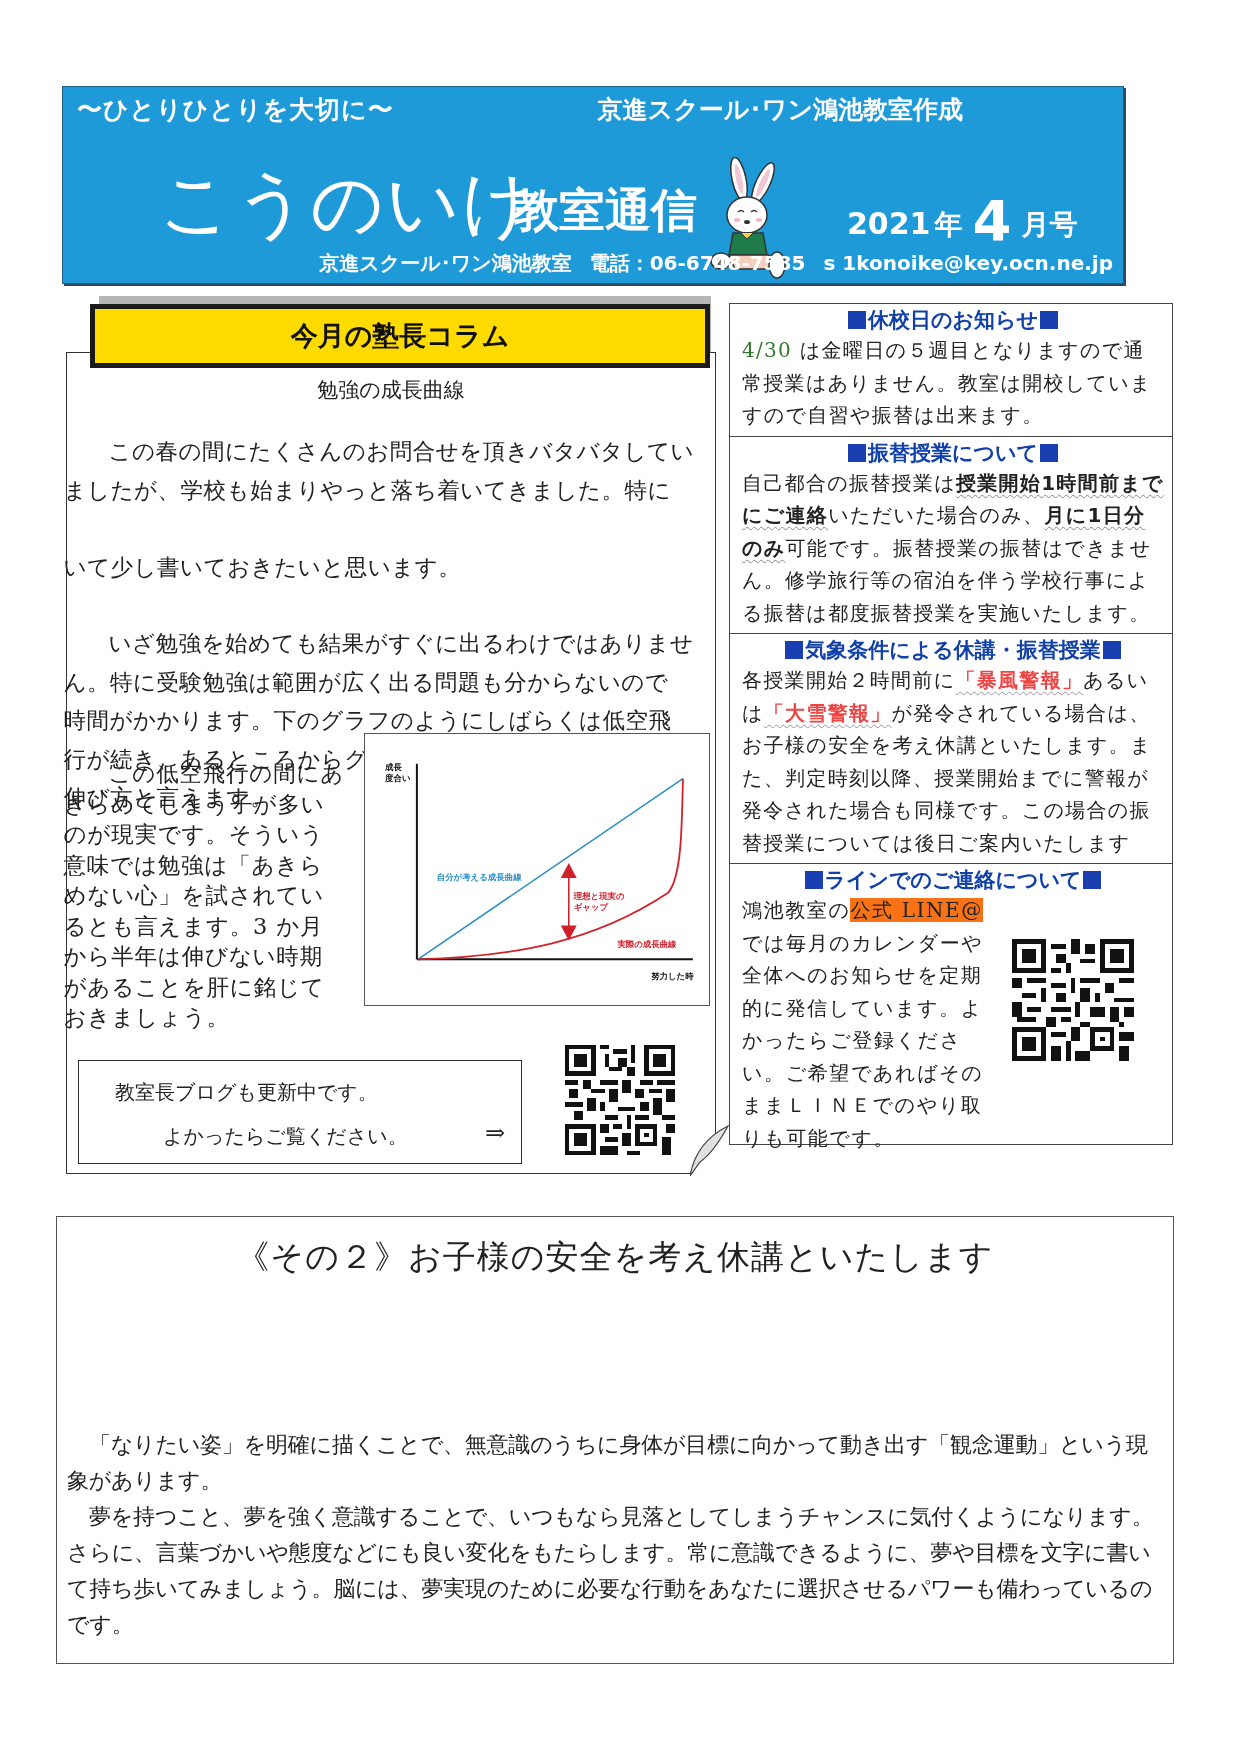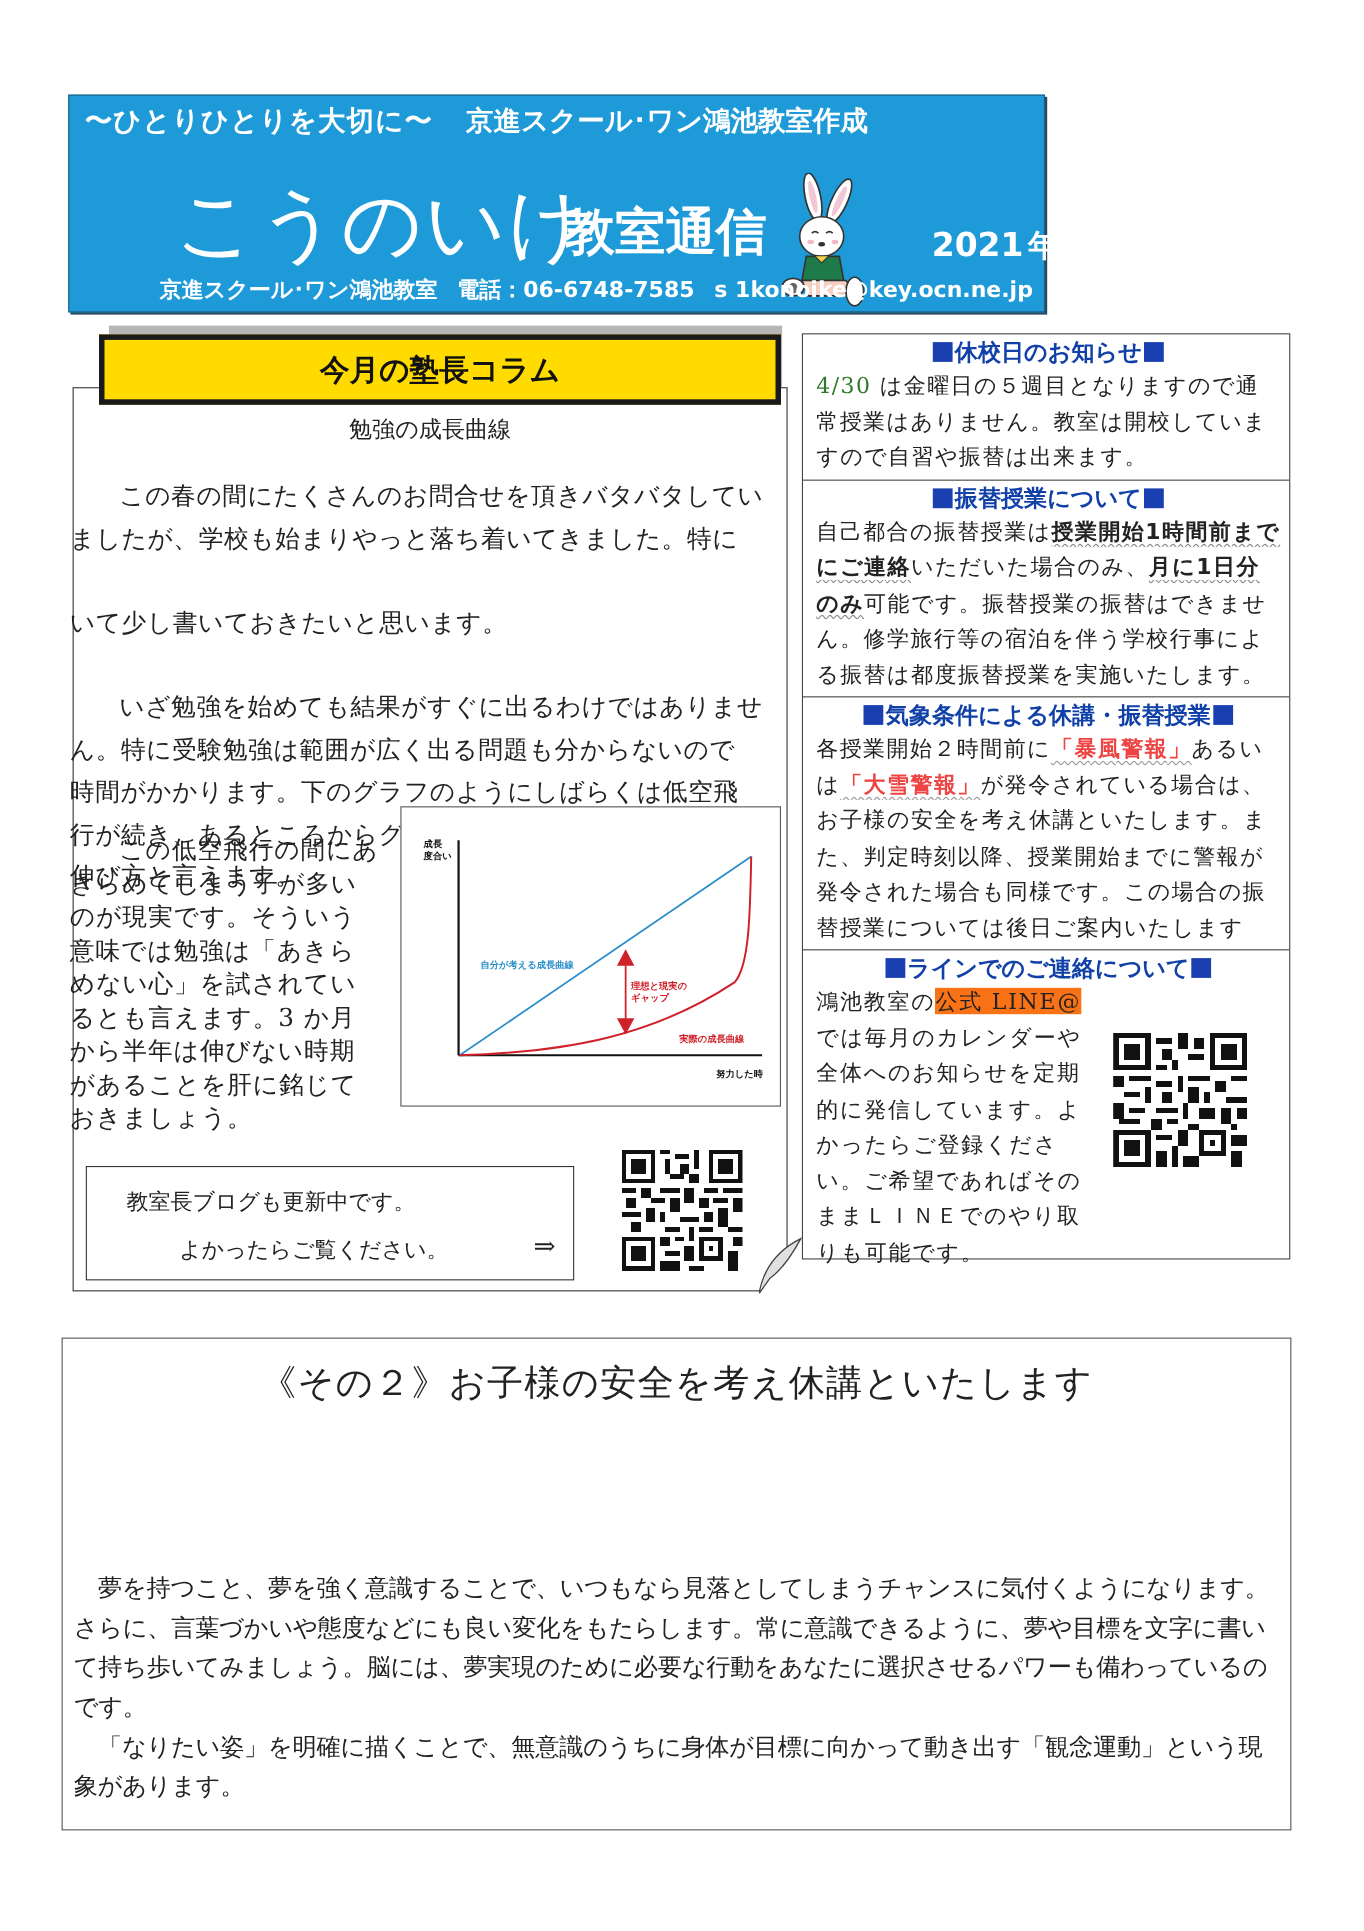--- a/index.html
+++ b/index.html
@@ -1,21 +1,21 @@
 <!DOCTYPE html>
 <html><head>
 <meta charset="utf-8">
 <style>
   * { box-sizing: border-box; margin: 0; padding: 0; }
   html, body { width: 1240px; height: 1755px; background: #ffffff; overflow: hidden; }
   body { position: relative; font-family: "DejaVu Serif", "Liberation Serif", serif; color: #222; }
 
   
   .banner {
-    position: absolute; left: 62px; top: 86px; width: 888px; height: 198px;
+    position: absolute; left: 62px; top: 86px; width: 1062px; height: 198px;
     background: #1e9ad8; border: 1px solid #1d5f86;
     box-shadow: 2px 2px 0 #2a4a5e;
   }
   .banner .motto { position: absolute; left: 14px; top: 6px; color: #fff; font-family: "DejaVu Sans", sans-serif; font-weight: bold; font-size: 25px; letter-spacing: 1px; }
   .banner .maker { position: absolute; right: 160px; top: 6px; color: #fff; font-family: "DejaVu Sans", sans-serif; font-weight: bold; font-size: 25px; }
   .banner .title-main { position: absolute; left: 96px; top: 80px; color: #fff; font-family: "DejaVu Sans", sans-serif; font-weight: normal; font-size: 72px; letter-spacing: 2px; line-height: 1; }
   .banner .title-sub { position: absolute; left: 450px; top: 100px; color: #fff; font-family: "DejaVu Sans", sans-serif; font-weight: bold; font-size: 46px; line-height: 1; }
   .banner .issue { position: absolute; left: 784px; top: 100px; color: #fff; font-family: "DejaVu Sans", sans-serif; font-weight: bold; line-height: 1; white-space: nowrap; }
   .banner .issue .yr { font-size: 30px; }
   .banner .issue .nen { font-size: 28px; margin: 0 10px 0 4px; }
@@ -306,16 +306,16 @@
         <rect x="17" y="19" width="3" height="3" fill="#fff"></rect>
           <rect x="18" y="20" width="1" height="1" fill="#111"></rect>
       </svg>
     </div>
   </div>
 </div>
 
 <div class="brain">
   <div class="sub">《その２》お子様の安全を考え休講といたします</div>
   <div class="text">
+    <p>「なりたい姿」を明確に描くことで、無意識のうちに身体が目標に向かって動き出す「観念運動」という現象があります。</p>
     <p>夢を持つこと、夢を強く意識することで、いつもなら見落としてしまうチャンスに気付くようになります。さらに、言葉づかいや態度などにも良い変化をもたらします。常に意識できるように、夢や目標を文字に書いて持ち歩いてみましょう。脳には、夢実現のために必要な行動をあなたに選択させるパワーも備わっているのです。</p>
-    <p>「なりたい姿」を明確に描くことで、無意識のうちに身体が目標に向かって動き出す「観念運動」という現象があります。</p>
   </div>
 </div>
 
 </body></html>

